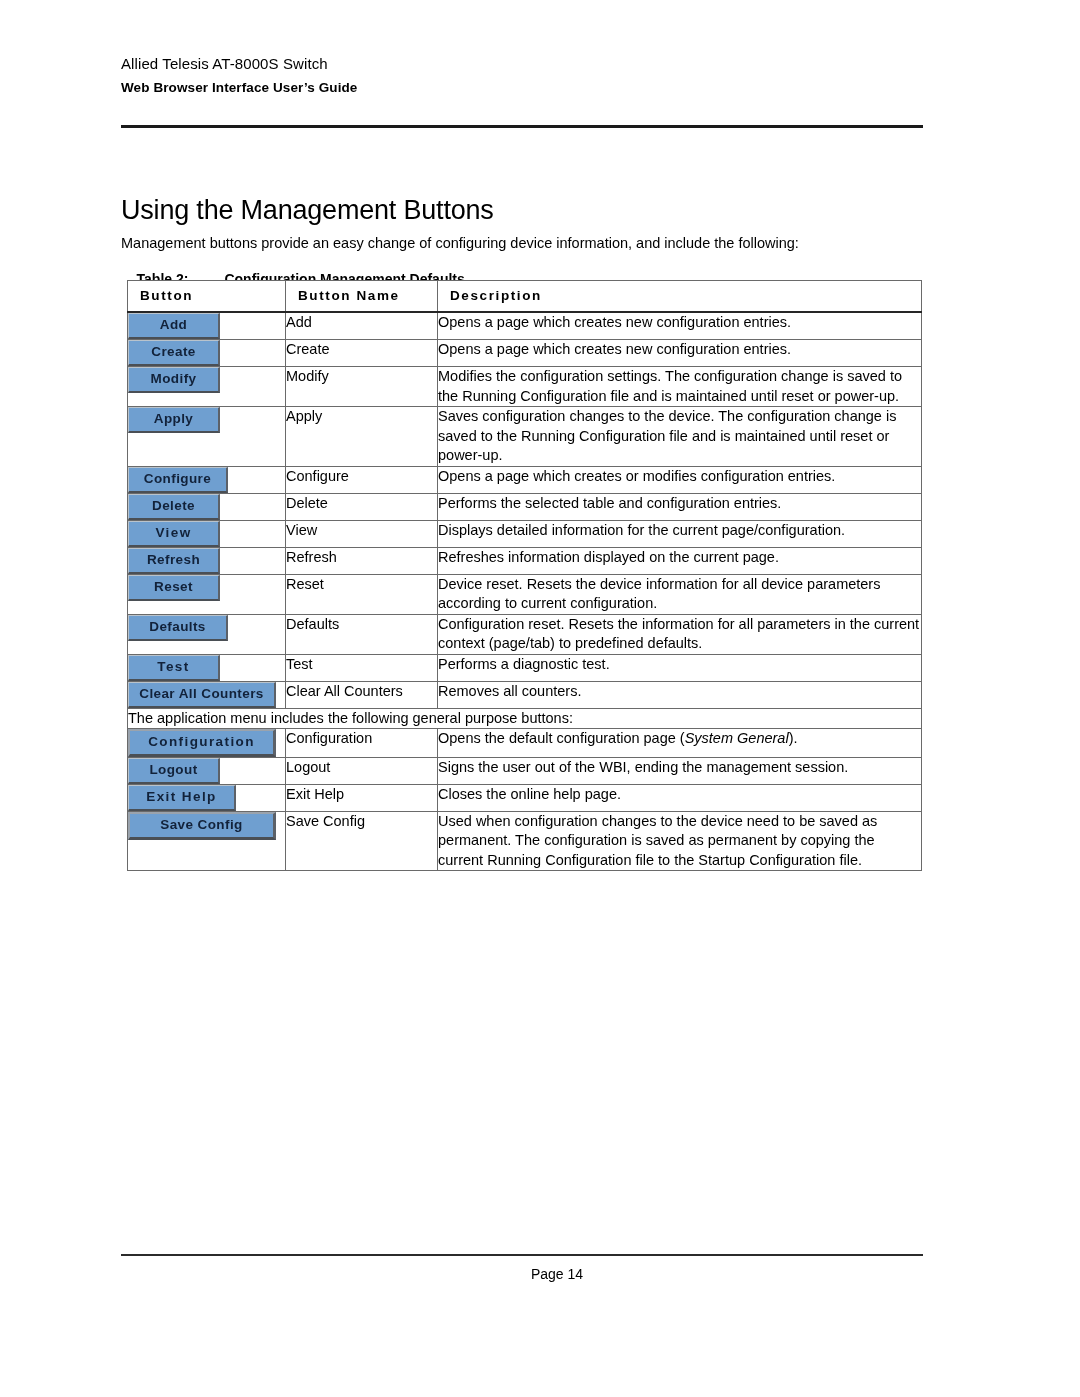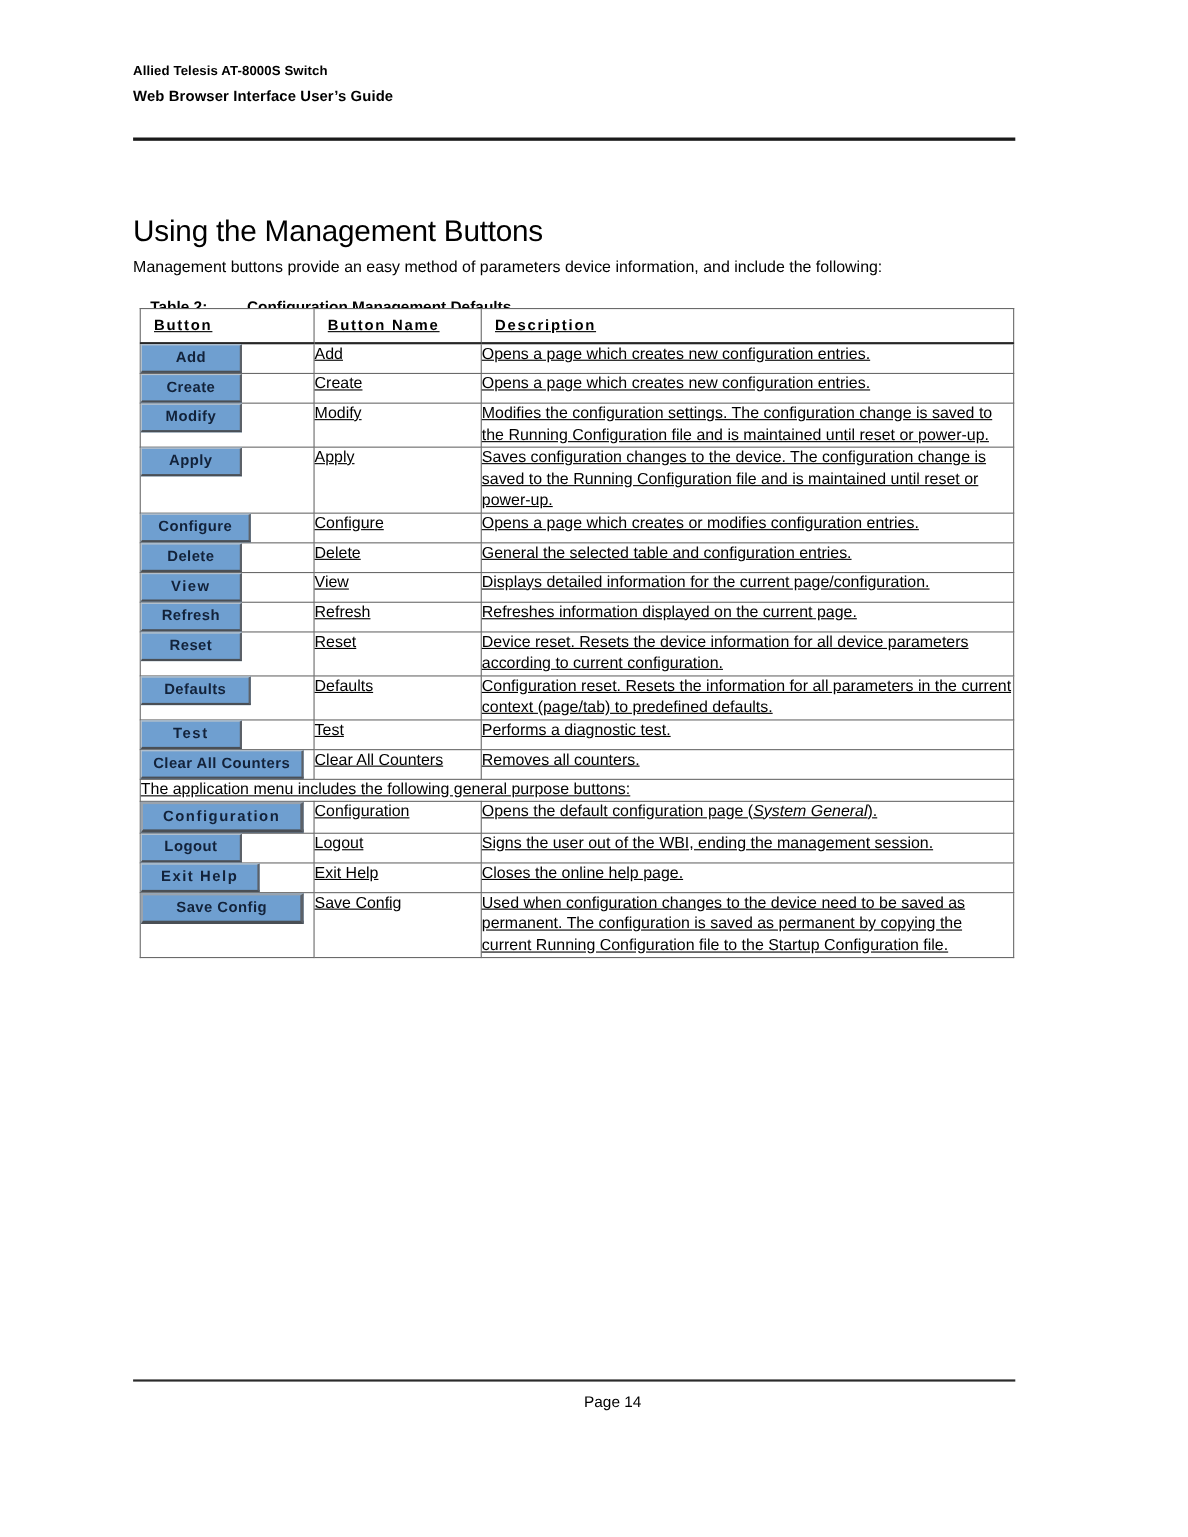--- a/index.html
+++ b/index.html
@@ -23,22 +23,22 @@
   }
 
   
   .doc-header {
     position: absolute;
     left: 121px;
     top: 54px;
     width: 802px;
   }
   .doc-header .line1 {
-    font-size: 12px;
-    font-weight: bold;
+    font-size: 15px;
+    font-weight: normal;
     letter-spacing: 0.1px;
     line-height: 20px;
   }
   .doc-header .line2 {
     font-size: 13.5px;
     font-weight: bold;
     letter-spacing: 0.1px;
     line-height: 18px;
     margin-top: 5px;
   }
@@ -97,21 +97,20 @@
   .btn-table col.c2 { width: 152px; }
   .btn-table col.c3 { width: 484px; }
 
   .btn-table td, .btn-table th {
     border-left: 1px solid #6a6a6a;
     border-right: 1px solid #6a6a6a;
     border-top: 1px solid #6a6a6a;
     border-bottom: 1px solid #6a6a6a;
     vertical-align: top;
     padding: 0;
-    text-decoration: underline;
   }
 
   .hdr-row th {
     border-bottom: 2px solid #262626;
     padding: 7px 0 8px 12px;
     font-size: 13.5px;
     font-weight: bold;
     letter-spacing: 1.6px;
     text-align: left;
     vertical-align: middle;
@@ -194,21 +193,21 @@
 <div class="page">
 
   <div class="doc-header">
     <div class="line1">Allied Telesis AT-8000S Switch</div>
     <div class="line2">Web Browser Interface User’s Guide</div>
   </div>
   <div class="header-rule"></div>
 
   <h1 class="page-title">Using the Management Buttons</h1>
 
-  <p class="intro-para">Management buttons provide an easy method of parameters device information, and include the following:</p>
+  <p class="intro-para">Management buttons provide an easy change of configuring device information, and include the following:</p>
 
   <div class="table-caption">
     <span class="cap-label">Table 2:</span><span class="cap-gap"></span><span>Configuration Management Defaults</span>
   </div>
 
   <table class="btn-table">
     <colgroup>
       <col class="c1">
         <col class="c2">
         <col class="c3">
@@ -260,21 +259,21 @@
         </td>
         <td class="cell-name">Configure</td>
         <td class="cell-desc">Opens a page which creates or modifies configuration entries.</td>
       </tr>
 
       <tr>
         <td class="cell-btn">
           <span class="uibtn w-md">Delete</span>
         </td>
         <td class="cell-name">Delete</td>
-        <td class="cell-desc">General the selected table and configuration entries.</td>
+        <td class="cell-desc">Performs the selected table and configuration entries.</td>
       </tr>
 
       <tr>
         <td class="cell-btn">
           <span class="uibtn w-md spaced">View</span>
         </td>
         <td class="cell-name">View</td>
         <td class="cell-desc">Displays detailed information for the current page/configuration.</td>
       </tr>
 

